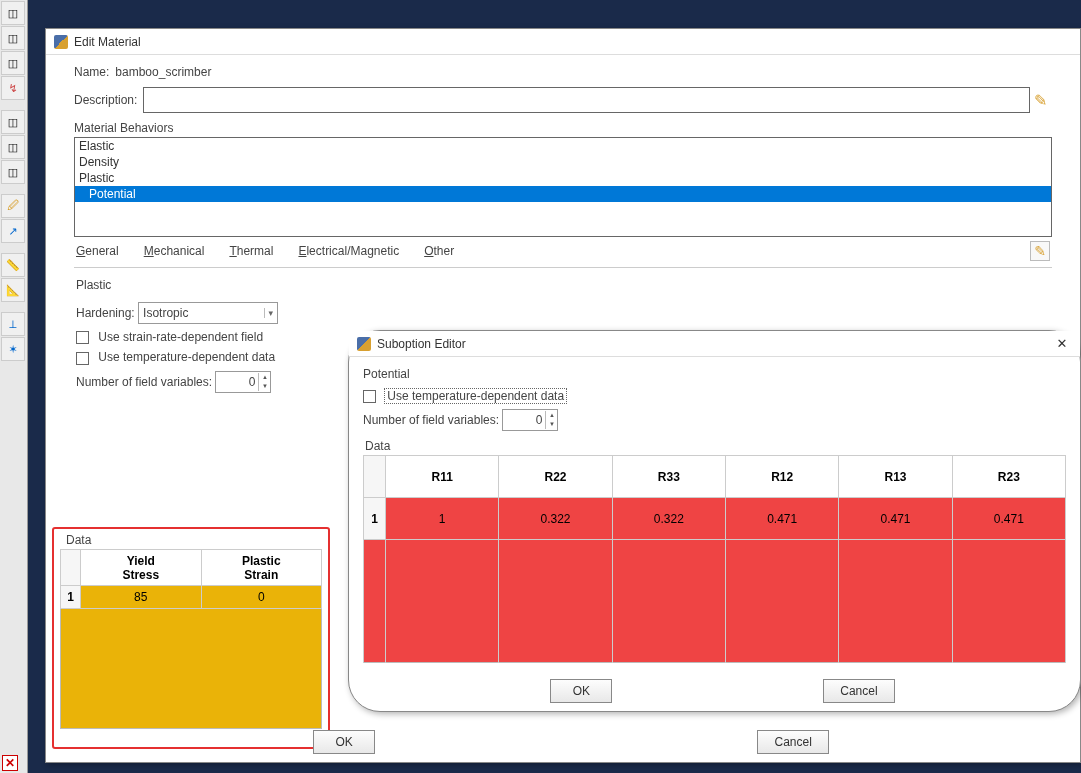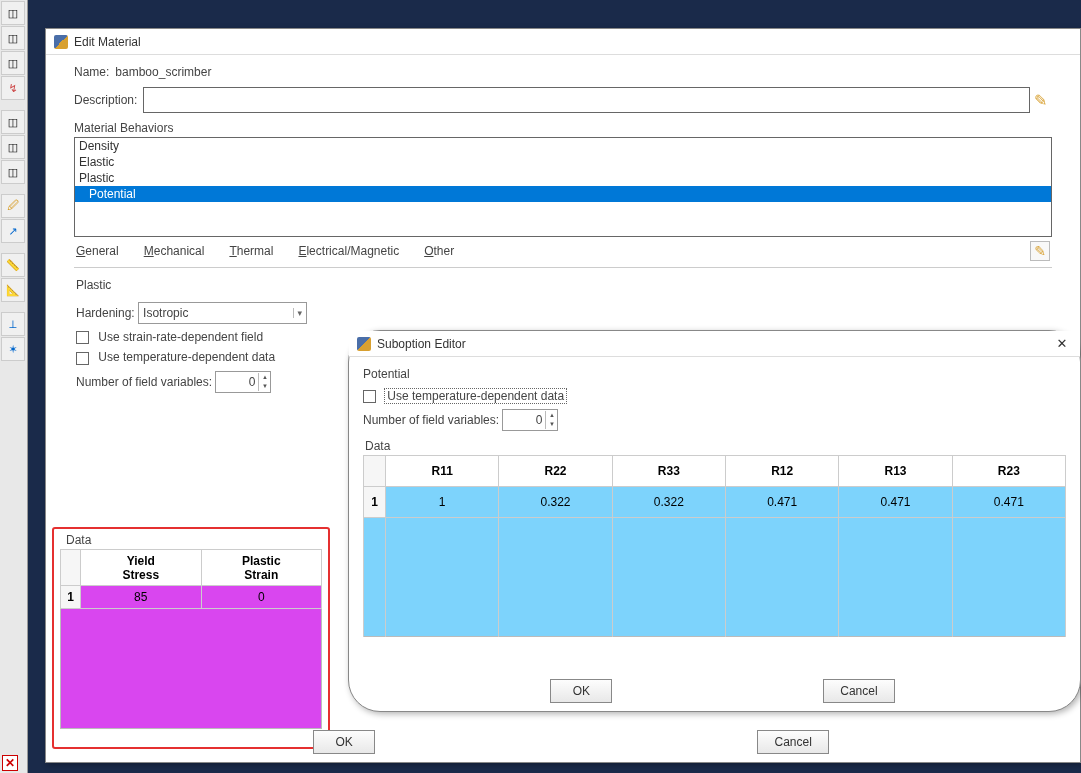--- a/index.html
+++ b/index.html
@@ -63,40 +63,40 @@
 .menu-row .note-btn {
   width: 20px; height: 20px; border: 1px solid #bbb; background: #f8f8f8;
   display: flex; align-items: center; justify-content: center; color: #d8a030; font-size: 14px;
 }
 
 .plastic-section { padding-left: 2px; }
 .checkbox { width: 13px; height: 13px; border: 1px solid #666; margin-right: 6px; display: inline-block; vertical-align: middle; }
 .line { margin: 6px 0; color: #444; }
 .field-inline { display: inline-block; height: 22px; border: 1px solid #999; background: #e4f0fb; width: 70px; vertical-align: middle; }
 .select-inline {
-  display: inline-flex; height: 22px; width: 169px; border: 1px solid #999;
+  display: inline-flex; height: 22px; width: 140px; border: 1px solid #999;
   background: #fff; align-items: center; padding: 0 4px; justify-content: space-between;
 }
 .select-inline .arrow { font-size: 9px; color: #666; border-left: 1px solid #bbb; padding-left: 4px; }
 .spinner {
   display: inline-flex; height: 22px; width: 56px; border: 1px solid #999;
   background: #fff; align-items: center;
 }
 .spinner .val { flex: 1; text-align: right; padding-right: 3px; }
 .spinner .arrows { width: 12px; display: flex; flex-direction: column; border-left: 1px solid #bbb; }
 .spinner .arrows span { font-size: 6px; line-height: 9px; text-align: center; color: #555; cursor: pointer; }
 
 .data-box {
   border: 2px solid #e53030; border-radius: 3px;
   position: absolute; left: 6px; top: 472px; width: 278px; height: 222px;
   background: #fff; padding: 4px 6px;
 }
 .data-label { color: #444; margin-left: 6px; margin-bottom: 2px; }
 .data-table {
-  border: 1px solid #bbb; background: #d946ef; width: 100%; border-collapse: collapse;
+  border: 1px solid #bbb; background: #eab308; width: 100%; border-collapse: collapse;
   height: 180px; table-layout: fixed;
 }
 .data-table th, .data-table td {
   border: 1px solid #ccc; padding: 2px 4px; text-align: center; font-size: 12px;
 }
 .data-table th { background: #fff; font-weight: bold; color: #000; height: 36px; }
 .data-table .rowhdr { width: 20px; font-weight: bold; background: #f6f6f6; }
 .data-table .filler td { border: none; }
 
 .dlg-buttons {
@@ -113,22 +113,22 @@
 
 .suboption { left: 348px; top: 330px; width: 733px; height: 382px; border-radius: 32px; }
 .sub-body { padding: 10px 14px; }
 .sub-label { color: #444; margin-bottom: 8px; }
 .sub-checkbox-row .dotfocus {
   outline: 1px dotted #666; padding: 0 2px;
 }
 .sub-data-wrap { margin-top: 8px; }
 .sub-data-label { color: #444; margin-bottom: 2px; margin-left: 2px; }
 .r-table {
-  border: 1px solid #bbb; width: 100%; border-collapse: collapse; background: #7dd3fc;
-  height: 182px; table-layout: fixed;
+  border: 1px solid #bbb; width: 100%; border-collapse: collapse; background: #ef4444;
+  height: 208px; table-layout: fixed;
 }
 .r-table th, .r-table td {
   border: 1px solid #ccc; padding: 3px 4px; text-align: center;
 }
 .r-table th { font-weight: bold; background: #fff; }
 .r-table .rowhdr { width: 22px; font-weight: bold; background: #f6f6f6; }
 .r-table tr.filler td { border-left: 1px solid #ccc; border-right: 1px solid #ccc; border-top: none; border-bottom: none; }
 
 .red-x {
   position: absolute; left: 2px; bottom: 2px;
@@ -172,22 +172,22 @@
     </div>
 
     <div class="row">
       <label>Description:</label>
       <input class="desc-input" value="" style="">
       <span class="pencil">✎</span>
     </div>
 
     <div class="group-label">Material Behaviors</div>
     <div class="behaviors-box">
+      <div class="item">Elastic</div>
       <div class="item">Density</div>
-      <div class="item">Elastic</div>
       <div class="item">Plastic</div>
       <div class="item sel">Potential</div>
     </div>
 
     <div class="menu-row">
       <span class="mi"><span class="ul">G</span>eneral</span>
       <span class="mi"><span class="ul">M</span>echanical</span>
       <span class="mi"><span class="ul">T</span>hermal</span>
       <span class="mi"><span class="ul">E</span>lectrical/Magnetic</span>
       <span class="mi"><span class="ul">O</span>ther</span>

